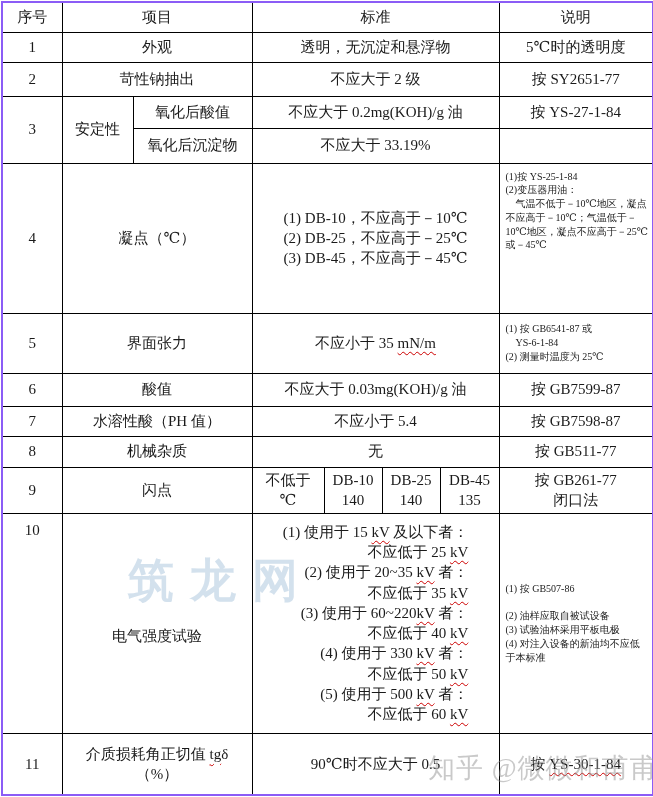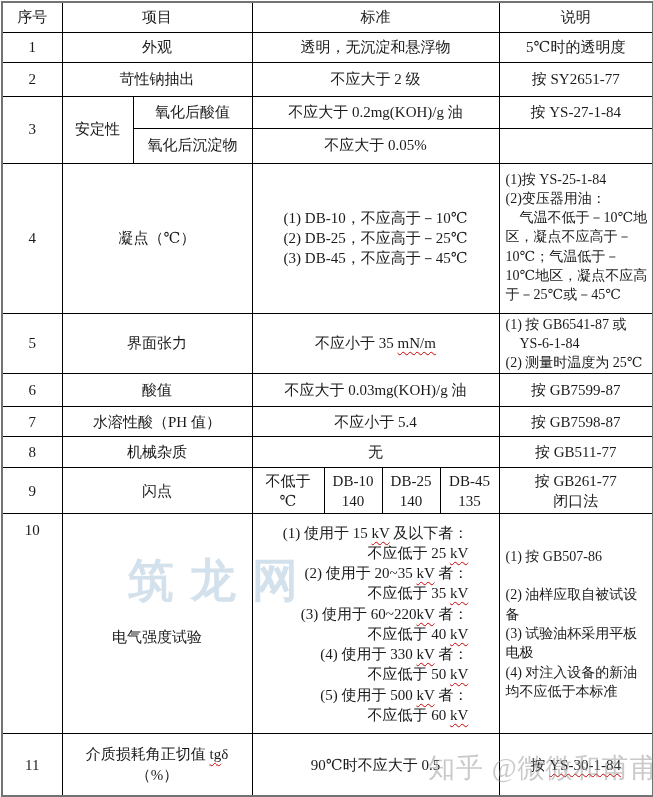--- a/index.html
+++ b/index.html
@@ -4,32 +4,32 @@
 <style>
   html,body{margin:0;padding:0;}
   body{
     width:653px;height:797px;position:relative;overflow:hidden;
     background:#ffffff;color:#1a1a1a;
     font-family:"Liberation Serif","DejaVu Serif",serif;
   }
   table{
     border-collapse:collapse;table-layout:fixed;
     position:absolute;left:1px;top:1px;width:650px;
-    border:2px solid #737373;
+    border:2px solid #8b5cf6;
   }
   td,th{
     border:1px solid #000;
     font-weight:normal;font-size:15px;line-height:1.35;
     text-align:center;vertical-align:middle;
     padding:1px 3px;overflow:hidden;
   }
   .pre{white-space:pre-line;}
   .blk{display:inline-block;text-align:right;white-space:pre-line;}
   .left{text-align:left;padding-left:6px;padding-right:4px;}
-  .f14{font-size:14px;line-height:1.38;}
+  .f14{font-size:10px;line-height:1.38;}
   .sq{
     text-decoration-line:underline;
     text-decoration-style:wavy;
     text-decoration-color:#cc0000;
     text-decoration-thickness:1px;
     text-underline-offset:3px;
   }
   .wm-center{
     position:absolute;left:128px;top:550px;
     font-size:46px;font-weight:bold;letter-spacing:16px;
@@ -82,21 +82,21 @@
 
   <tr style="height:32px">
     <td rowspan="2">3</td>
     <td rowspan="2">安定性</td>
     <td>氧化后酸值</td>
     <td colspan="4">不应大于 0.2mg(KOH)/g 油</td>
     <td>按 YS-27-1-84</td>
   </tr>
   <tr style="height:35px">
     <td>氧化后沉淀物</td>
-    <td colspan="4">不应大于 0.05%</td>
+    <td colspan="4">不应大于 33.19%</td>
     <td></td>
   </tr>
 
   <tr style="height:150px">
     <td>4</td>
     <td colspan="2">凝点（℃）</td>
     <td colspan="4"><div class="blk">(1) DB-10，不应高于－10℃
 (2) DB-25，不应高于－25℃
 (3) DB-45，不应高于－45℃</div></td>
     <td class="left f14 pre" style="vertical-align:top;padding-top:6px">(1)按 YS-25-1-84

